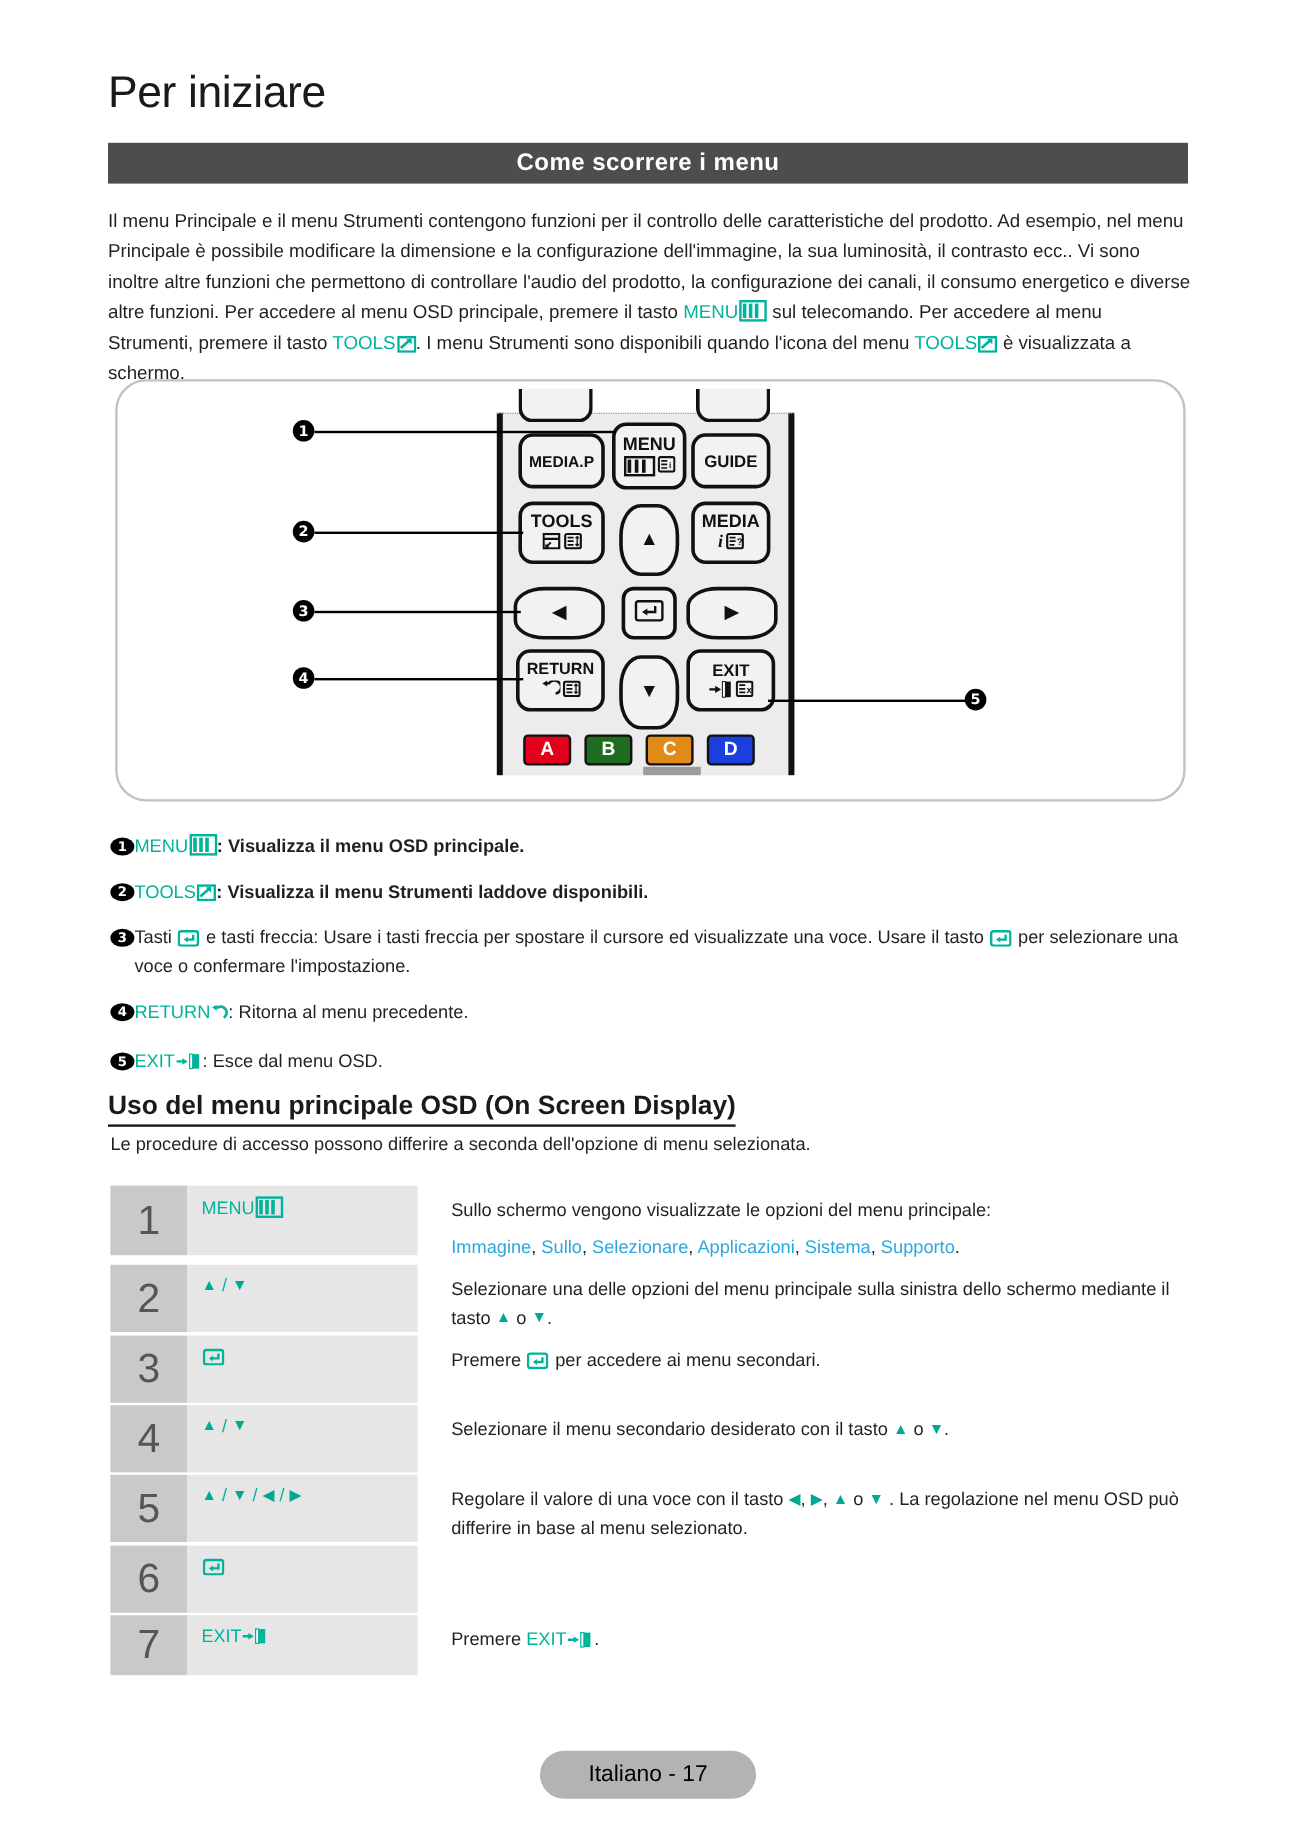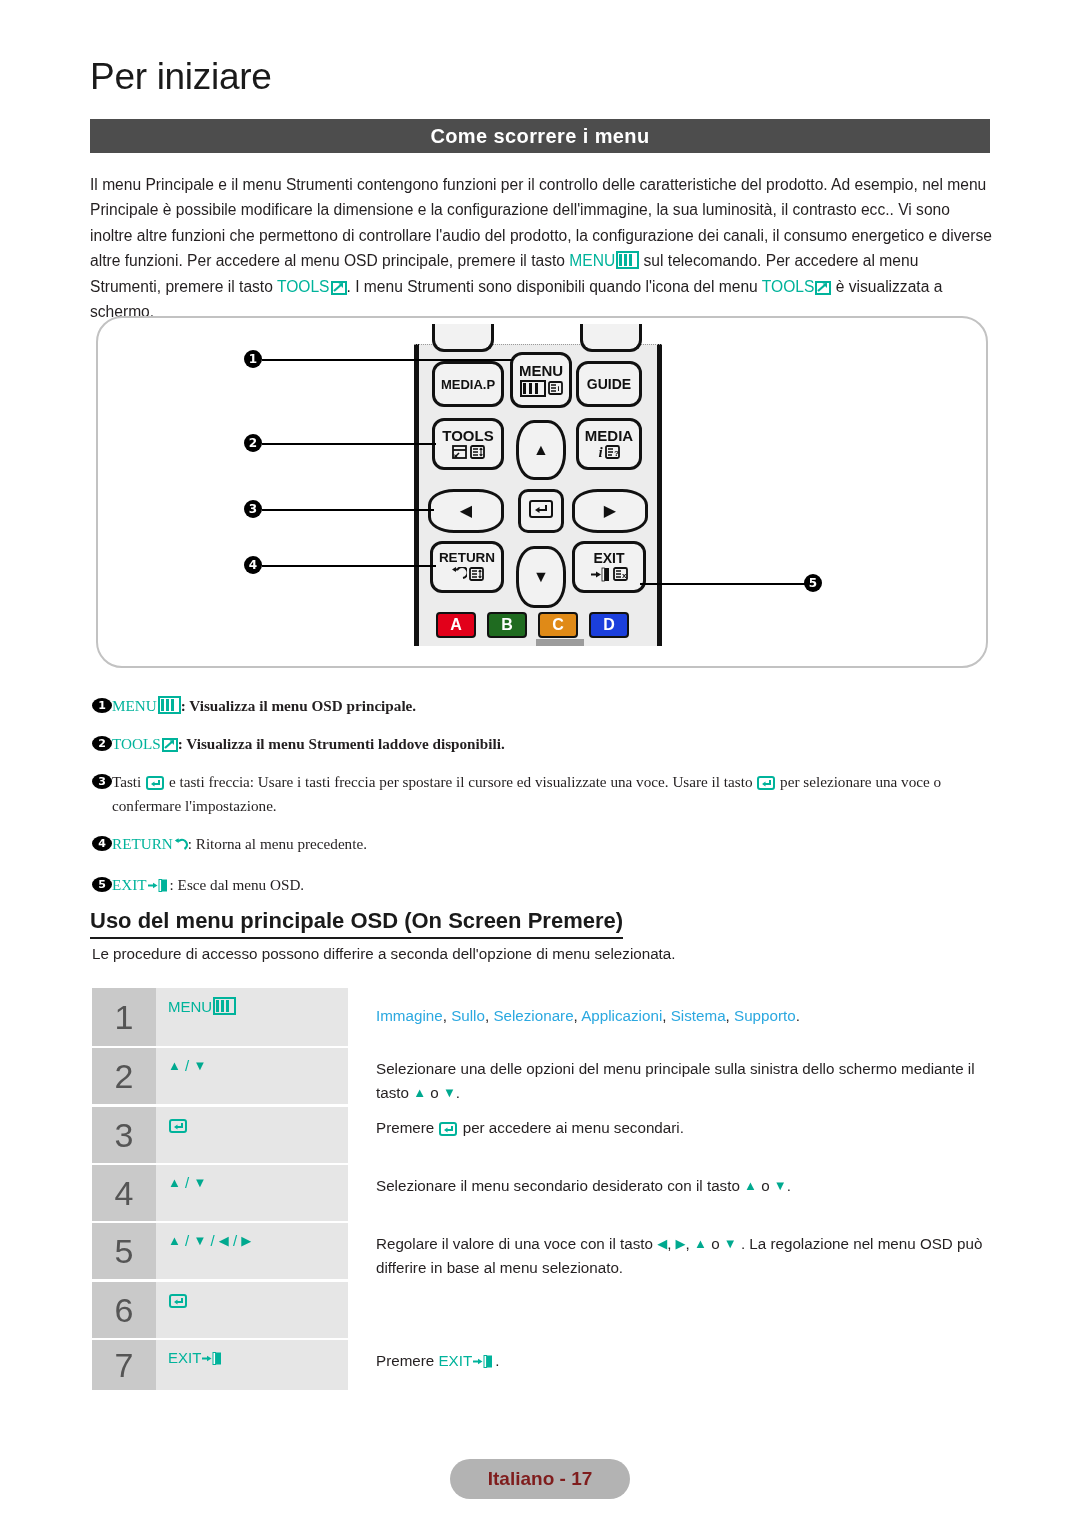--- a/index.html
+++ b/index.html
@@ -153,21 +153,21 @@
 
   
   .legend{ position:absolute; left:92px; top:694px; width:898px; }
   .leg-item{ display:flex; margin-bottom:14px; font-size:15.2px; line-height:24px; }
   .leg-bullet{
     flex:0 0 20px; width:15px; height:15px; border-radius:50%;
     background:#000; color:#fff; font-size:11px; font-weight:bold;
     display:flex; align-items:center; justify-content:center; margin-top:4px;
     font-family:"DejaVu Sans", sans-serif;
   }
-  .leg-text{ flex:1;font-family:Liberation Serif, serif; }
+  .leg-text{ flex:1; }
   .bold{ font-weight:bold; }
 
   
   .h2{
     position:absolute; left:90px; top:908px; font-size:22px; font-weight:bold;
     color:#1a1a1a; border-bottom:2px solid #1a1a1a; padding-bottom:3px;
   }
   .sub-note{
     position:absolute; left:92px; top:945px; font-size:15.2px; color:#231f20;
   }
@@ -196,21 +196,21 @@
   .r5 .c-num,.r5 .c-key{ height:56px; }
   .r6 .c-num,.r6 .c-key{ height:56px; }
   .r7 .c-num,.r7 .c-key{ height:50px; }
   .opt-blue{ color:#2ba8e0; }
 
   
   .footer{
     position:absolute; left:450px; top:1459px; width:180px; height:40px;
     background:#b3b3b3; border-radius:20px;
     display:flex; align-items:center; justify-content:center;
-    font-size:19px; font-weight:bold; color:#7f1d1d;
+    font-size:19px; font-weight:normal; color:#000000;
   }
 </style>
 </head>
 <body>
 
 <div class="page">
 
   <div class="chapter-title">Per iniziare</div>
   <div class="section-bar">
     <span>Come scorrere i menu</span>
@@ -430,29 +430,30 @@
       <div class="leg-text"><span class="teal">EXIT</span><span class="ic ic-exit"><svg width="22" height="15" viewBox="0 0 22 15">
               <path d="M0 7.5h6" stroke="#00b39b" stroke-width="2"></path>
               <path d="M5 4.8 L9.5 7.5 L5 10.2 Z" fill="#00b39b"></path>
               <rect x="11" y="1.5" width="8" height="12" fill="#00b39b"></rect>
               <rect x="11" y="1.5" width="2.6" height="12" fill="#ffffff" stroke="#00b39b" stroke-width="1"></rect>
             </svg></span><span>: Esce dal menu OSD.</span></div>
     </div>
 
   </div>
 
-  <div class="h2">Uso del menu principale OSD (On Screen Premere)</div>
+  <div class="h2">Uso del menu principale OSD (On Screen Display)</div>
   <div class="sub-note">Le procedure di accesso possono differire a seconda dell'opzione di menu selezionata.</div>
 
   <div class="steps">
 
     <div class="row r1">
       <div class="c-num">1</div>
       <div class="c-key"><span>MENU</span><span class="ic ic-menu"><i></i><i></i><i></i></span></div>
       <div class="c-desc">
+        <div>Sullo schermo vengono visualizzate le opzioni del menu principale:</div>
         <div style="margin-top:7px;"><span class="opt-blue">Immagine</span>, <span class="opt-blue">Sullo</span>, <span class="opt-blue">Selezionare</span>, <span class="opt-blue">Applicazioni</span>, <span class="opt-blue">Sistema</span>, <span class="opt-blue">Supporto</span>.</div>
       </div>
     </div>
 
     <div class="row r2">
       <div class="c-num">2</div>
       <div class="c-key"><span class="tri">▲</span> / <span class="tri">▼</span></div>
       <div class="c-desc"><span>Selezionare una delle opzioni del menu principale sulla sinistra dello schermo mediante il tasto </span><span class="tri">▲</span><span> o </span><span class="tri">▼</span><span>.</span></div>
     </div>
 

